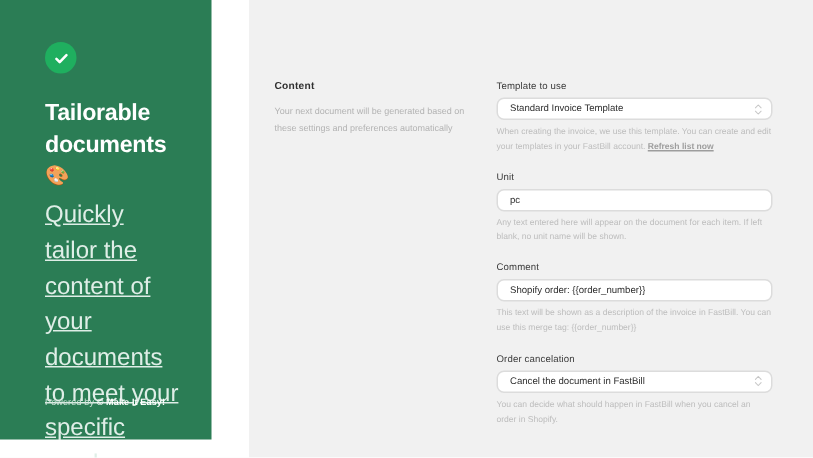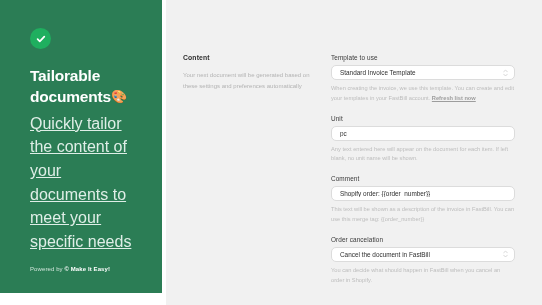--- a/index.html
+++ b/index.html
@@ -17,21 +17,21 @@
     width: 542px;
     height: 305px;
     background: #ffffff;
   }
 
   
   #promo-panel {
     position: absolute;
     left: 0;
     top: 0;
-    width: 162px;
+    width: 141px;
     height: 293px;
     background: #2b7d55;
     padding: 28px 22px 0 30px;
   }
 
   #check-badge {
     width: 21px;
     height: 21px;
     border-radius: 50%;
     background: #1faf5f;

